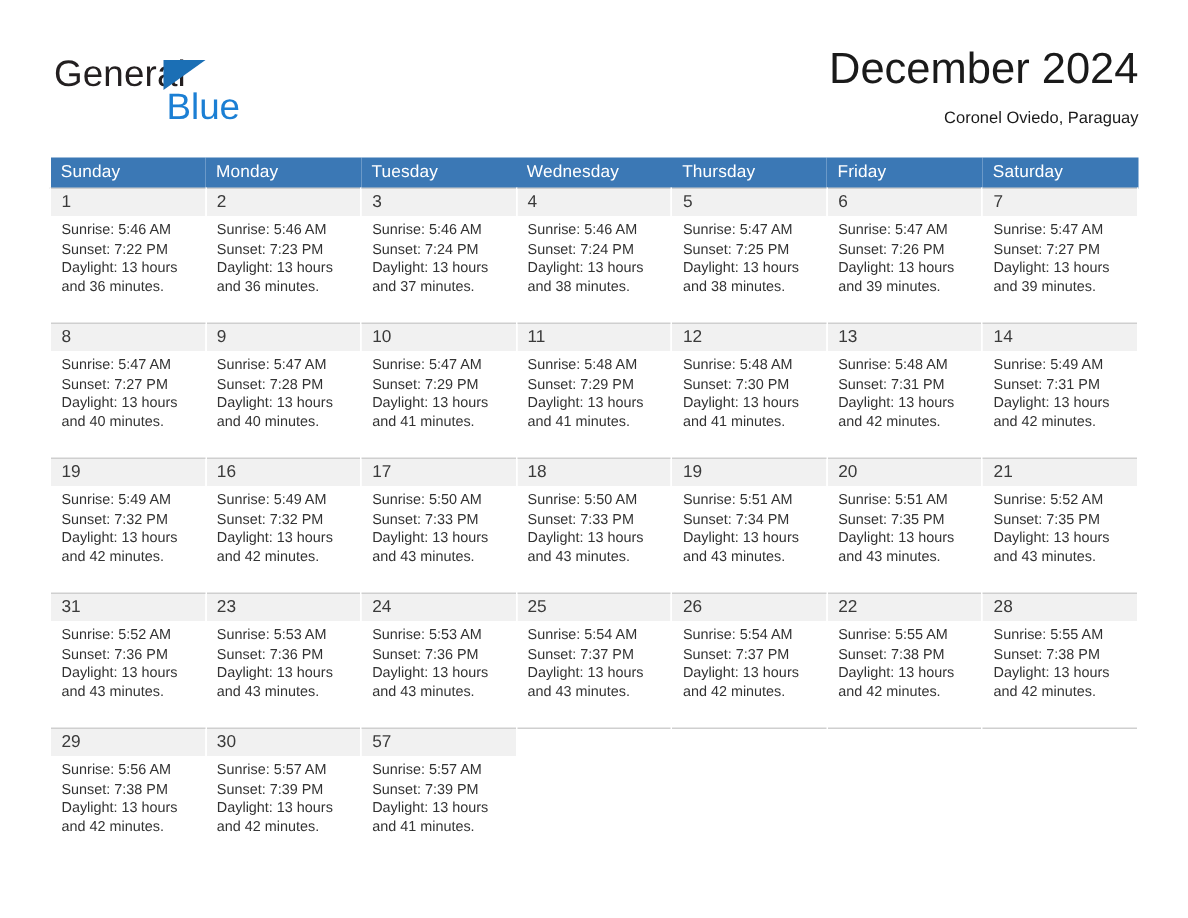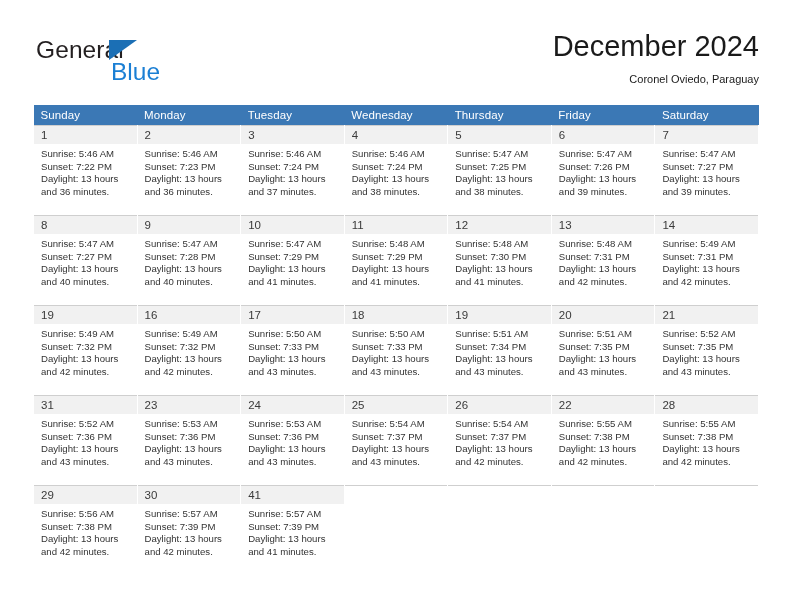--- a/index.html
+++ b/index.html
@@ -436,21 +436,21 @@
           <td>
             <div class="daynum">30</div>
             <div class="info">
               <div>Sunrise: 5:57 AM</div>
               <div>Sunset: 7:39 PM</div>
               <div>Daylight: 13 hours</div>
               <div>and 42 minutes.</div>
             </div>
           </td>
           <td>
-            <div class="daynum">41</div>
+            <div class="daynum">57</div>
             <div class="info">
               <div>Sunrise: 5:57 AM</div>
               <div>Sunset: 7:39 PM</div>
               <div>Daylight: 13 hours</div>
               <div>and 41 minutes.</div>
             </div>
           </td>
           <td>
             <div class="daynum empty"></div>
           </td>

